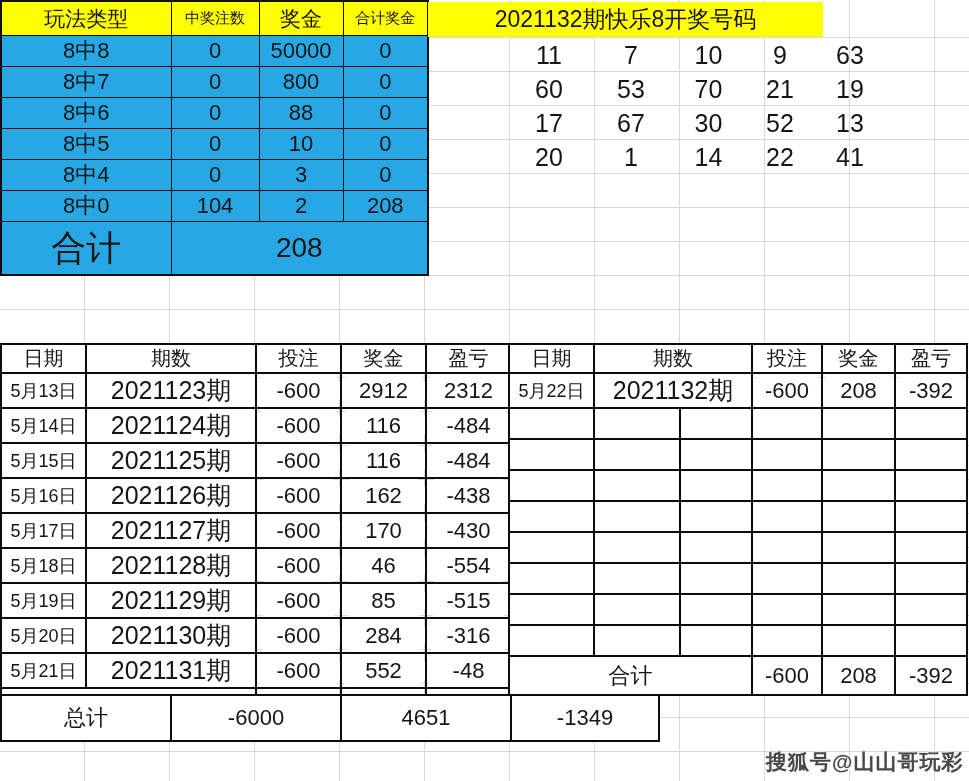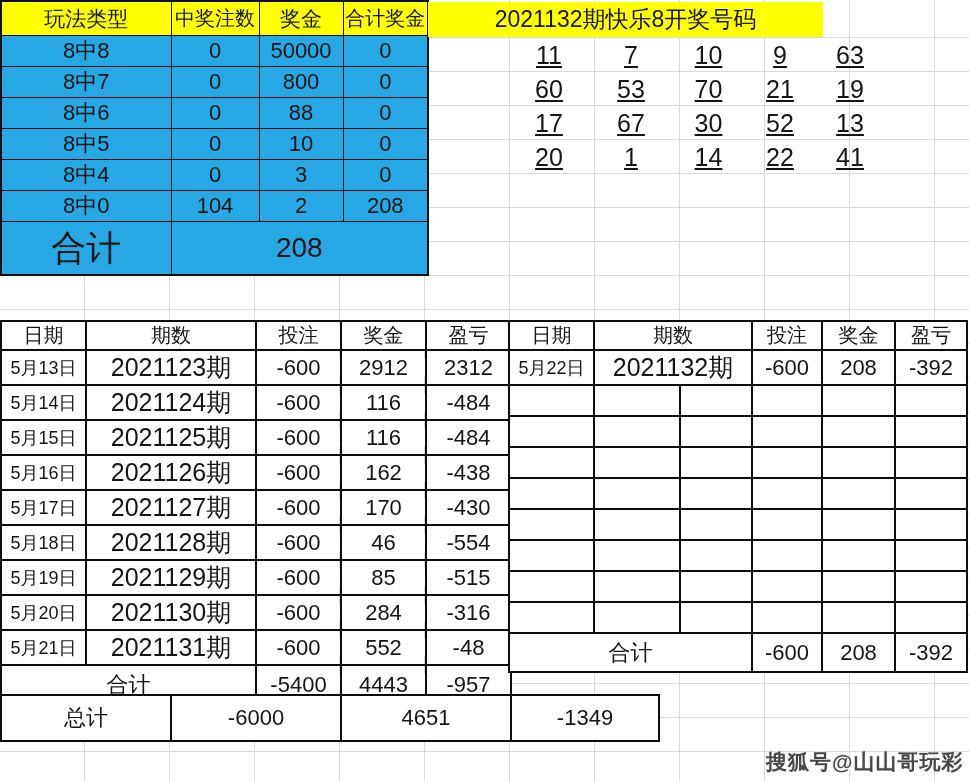--- a/index.html
+++ b/index.html
@@ -18,37 +18,37 @@
   }
   table{border-collapse:collapse;table-layout:fixed;}
   td,th{padding:0;text-align:center;vertical-align:middle;overflow:hidden;white-space:nowrap;font-weight:normal;}
 
   
   .prize{position:absolute;left:0;top:0;width:427px;border:2px solid #0d0d0d;}
   .prize th,.prize td{border:1px solid #0d0d0d;}
   .prize th{background:#ffff00;height:33px;}
   .prize td{background:#27a7e4;height:30px;font-size:22px;}
   .prize .hb{font-size:21px;}
-  .prize .hs{font-size:20px;}
+  .prize .hs{font-size:15px;}
   .prize .trow td{height:52px;}
   .prize .big{font-size:35px;}
   .prize .tv{font-size:28px;}
 
   
   .draw-title{
     position:absolute;left:428px;top:2px;width:395px;height:35px;background:#ffff00;
     display:flex;align-items:center;justify-content:center;font-size:23px;
   }
   .draw-grid{position:absolute;left:427px;top:38px;}
   .draw-row{display:flex;height:34px;}
-  .draw-cell{display:flex;align-items:center;justify-content:center;font-size:25px;text-decoration:underline;}
+  .draw-cell{display:flex;align-items:center;justify-content:center;font-size:25px;}
   .dc0{width:81px;} .dc1{width:82px;} .dc2{width:82px;} .dc3{width:73px;} .dc4{width:70px;} .dc5{width:70px;}
 
   
-  .ledger{position:absolute;top:320px;}
+  .ledger{position:absolute;top:343px;}
   .ledger th,.ledger td{border:2px solid #0d0d0d;}
   .ledger th{height:26px;font-size:20px;background:#fff;}
   .ledger td{height:29px;background:#fff;}
   .l-left{left:0;width:510px;}
   .l-right{left:508px;width:458px;}
   .date{font-size:18px;}
   .period{font-size:25px;}
   .num{font-size:22px;border-radius:15px;}
   .sub td{height:37px;}
   .sub .lab{font-size:22px;}

